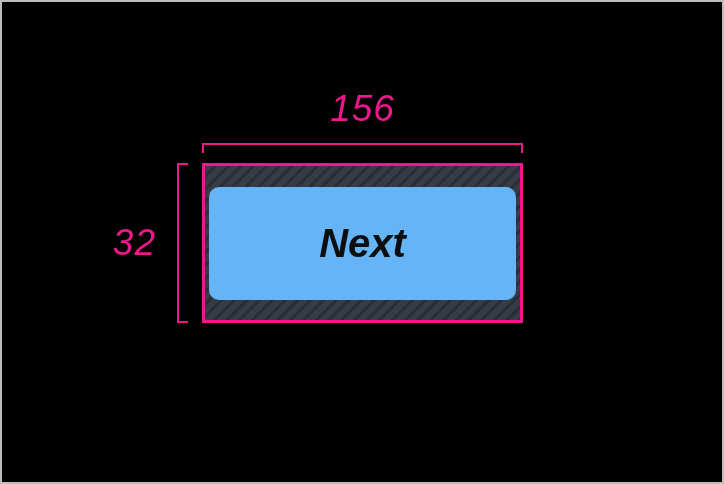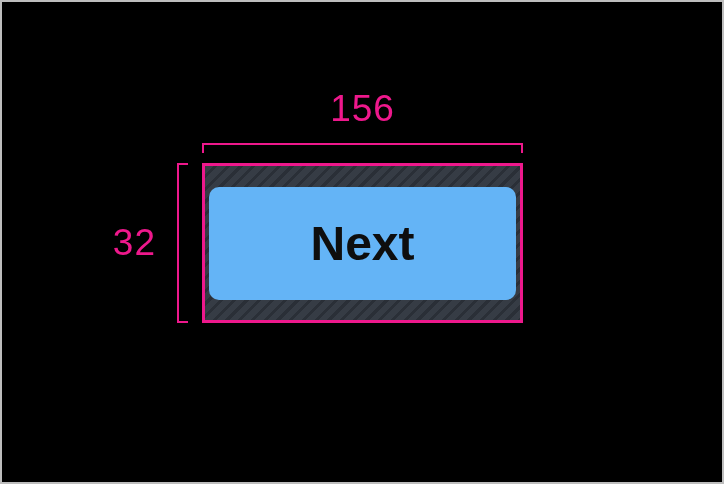--- a/index.html
+++ b/index.html
@@ -4,21 +4,21 @@
 <style>
   :root{
     --pink:#ee188c;
     --blue:#64b4f6;
     --btn-text:#0e0e0e;
     --hatch-bg:#363c45;
     --hatch-stripe:#2a2f37;
     --frame-bg:#000000;
     --frame-border:#bdbdbd;
   }
-  *{box-sizing:border-box;}
+  *{box-sizing:border-box;font-style:italic;}
   html,body{margin:0;padding:0;background:#222;}
   body{font-family:"Liberation Sans",sans-serif;}
 
   .frame{
     position:relative;
     width:724px;height:484px;
     background:var(--frame-bg);
     border:2px solid var(--frame-border);
     overflow:hidden;
   }
@@ -71,21 +71,21 @@
   .next-btn{
     display:block;
     width:100%;
     height:113px;
     border:none;
     margin:4px;padding:0;
     border-radius:10px;
     background:var(--blue);
     color:var(--btn-text);
     font-family:"Liberation Sans",sans-serif;
-    font-size:48px;
+    font-size:40px;
     font-weight:600;
     cursor:pointer;
   }
 </style>
 </head>
 <body>
 
 <div class="frame">
 
   <div class="dim-label width-label">156</div>

